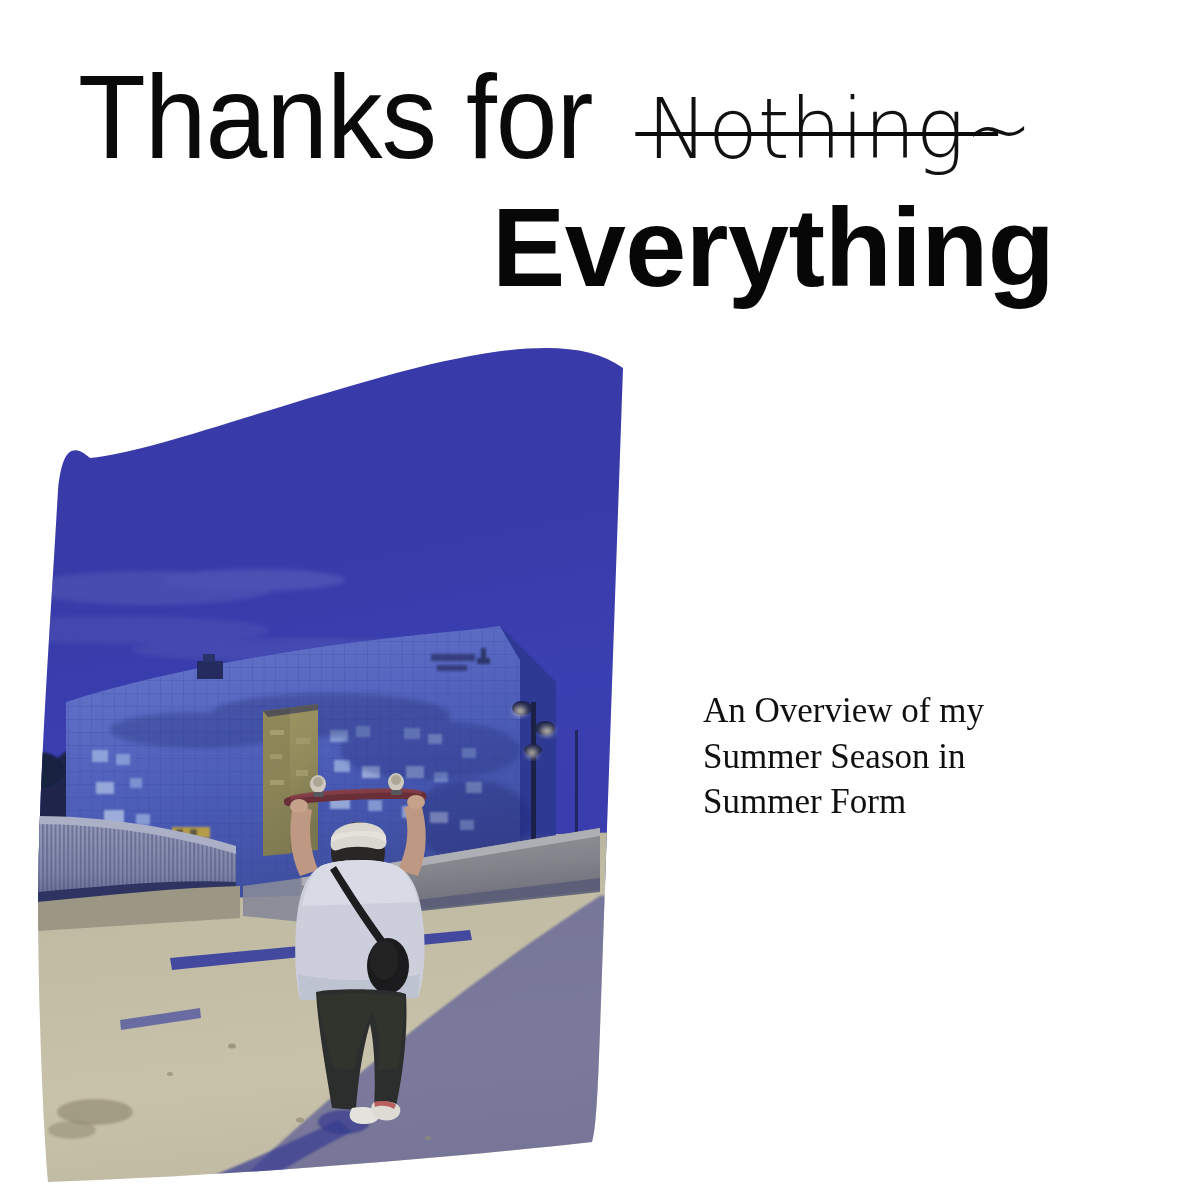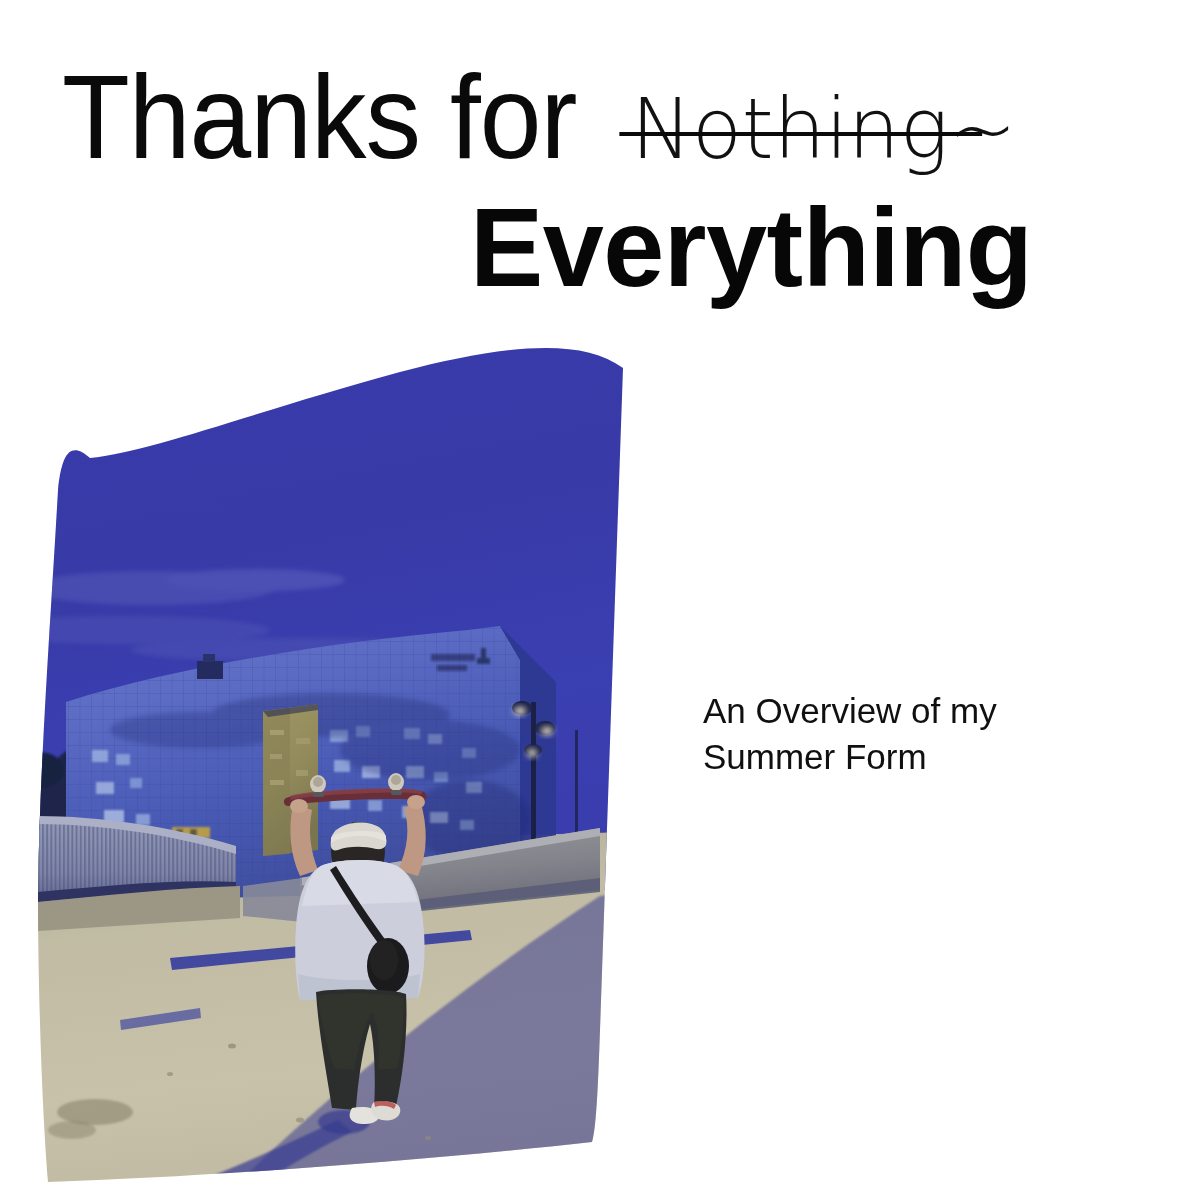--- a/index.html
+++ b/index.html
@@ -10,21 +10,21 @@
     font-family:"Liberation Sans","DejaVu Sans",sans-serif;
     overflow:hidden;
     position:relative;
   }
   .cover{position:absolute;inset:0;background:#ffffff;}
 
   
   .title-block{position:absolute;left:0;top:0;width:1200px;}
 
   .title-line1{
-    position:absolute;left:62px;top:58px;
+    position:absolute;left:78px;top:58px;
     white-space:nowrap;
     line-height:1;
   }
   .t-thanks{
     font-size:118px;
     font-weight:400;
     letter-spacing:-1px;
     color:#0a0a0a;
     font-family:"Liberation Sans","DejaVu Sans",sans-serif;
     transform:scaleX(0.94);
@@ -46,21 +46,21 @@
   }
   .t-nothing .strike{
     position:absolute;
     left:-12px;right:36px;
     top:54%;
     height:4px;
     background:#0a0a0a;
   }
 
   .title-line2{
-    position:absolute;left:470px;top:192px;
+    position:absolute;left:492px;top:192px;
     white-space:nowrap;line-height:1;text-align:center;
   }
   .t-everything{
     font-size:112px;
     font-weight:700;
     letter-spacing:-0.5px;
     color:#070707;
     font-family:"Liberation Sans","DejaVu Sans",sans-serif;
     display:inline-block;
     transform:scaleX(0.98);
@@ -70,21 +70,21 @@
   
   .subtitle{
     position:absolute;
     left:703px;top:688px;
     width:430px;
     font-size:35px;
     font-weight:400;
     line-height:1.30;
     color:#101010;
     letter-spacing:0px;
-    font-family:Liberation Sans, sans-serif;
+    font-family:Liberation Serif, serif;
   }
   .subtitle div{white-space:nowrap;}
 
   
   .photo-wrap{
     position:absolute;
     left:0;top:330px;
     width:700px;height:880px;
   }
   .photo-svg{display:block;width:700px;height:880px;}
@@ -101,20 +101,21 @@
     </div>
 
     <div class="title-line2">
       <span class="t-everything">Everything</span>
     </div>
 
   </div>
 
   <div class="subtitle">
     <div>An Overview of my</div>
+    <div>Summer Season in</div>
     <div>Summer Form</div>
   </div>
 
   <div class="photo-wrap">
     <svg class="photo-svg" viewBox="0 0 700 880" xmlns="http://www.w3.org/2000/svg">
       <defs>
 
         <clipPath id="photoClip">
           <path d="M 38,560
                    C 40,430 50,300 58,160

